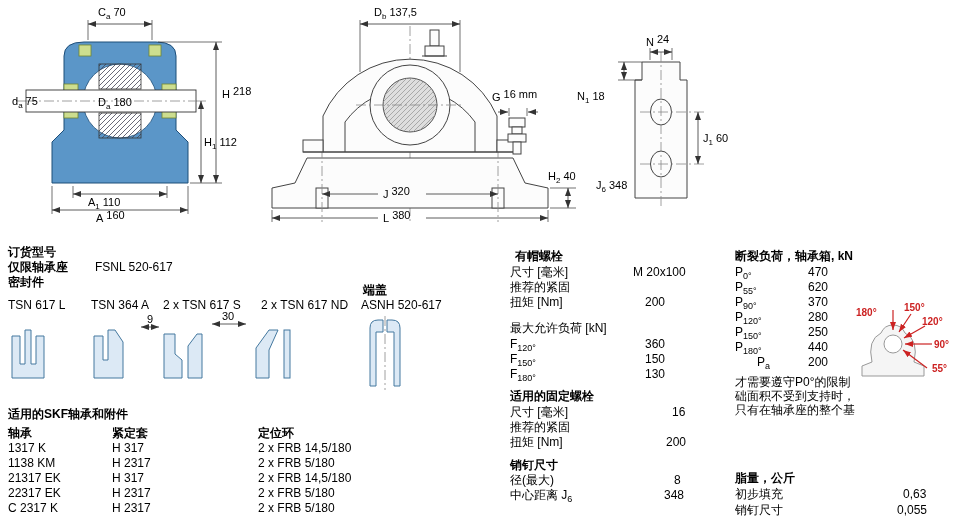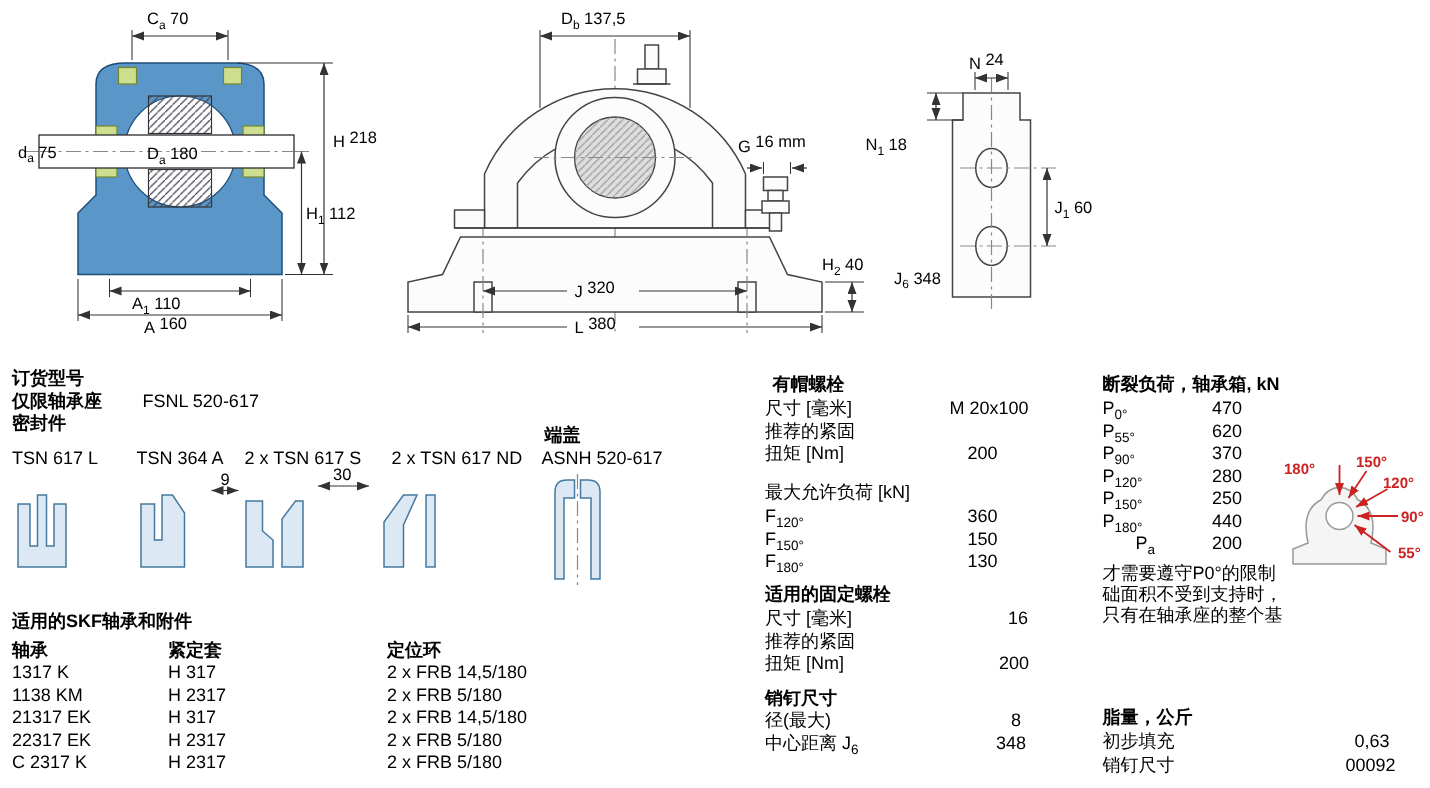--- a/index.html
+++ b/index.html
@@ -295,13 +295,13 @@
 <span class="t" style="left:757px;top:356px"><span>P</span><sub>a</sub></span>
 <span class="t" style="left:808px;top:356px">200</span>
 <span class="t" style="left:735px;top:376px">才需要遵守P0°的限制</span>
 <span class="t" style="left:735px;top:390px">础面积不受到支持时，</span>
 <span class="t" style="left:735px;top:404px">只有在轴承座的整个基</span>
 
 <span class="t b" style="left:735px;top:472px">脂量，公斤</span>
 <span class="t" style="left:735px;top:488px">初步填充</span>
 <span class="t" style="left:903px;top:488px">0,63</span>
 <span class="t" style="left:735px;top:504px">销钉尺寸</span>
-<span class="t" style="left:897px;top:504px">00092</span>
+<span class="t" style="left:897px;top:504px">0,055</span>
 
 </body></html>

